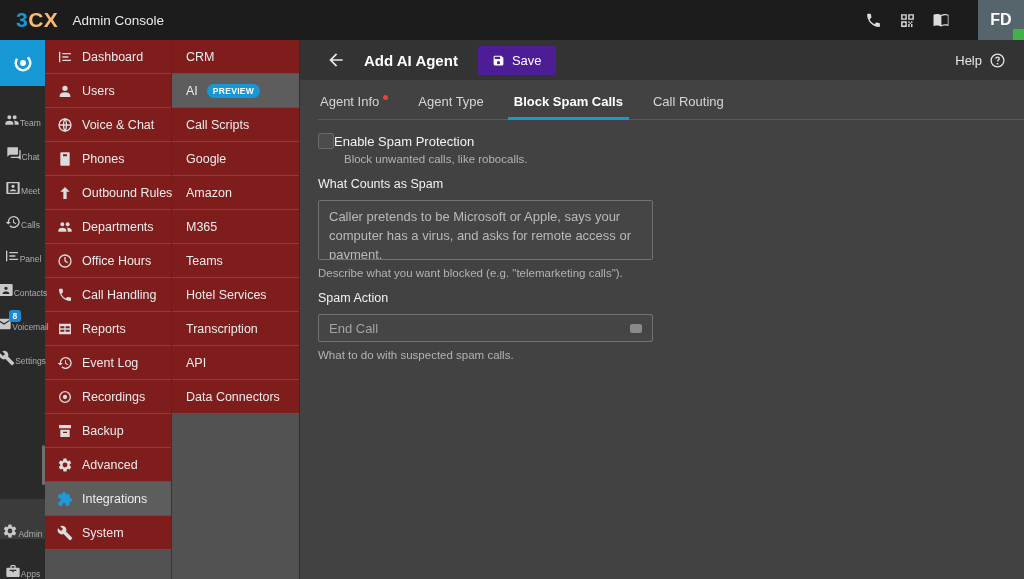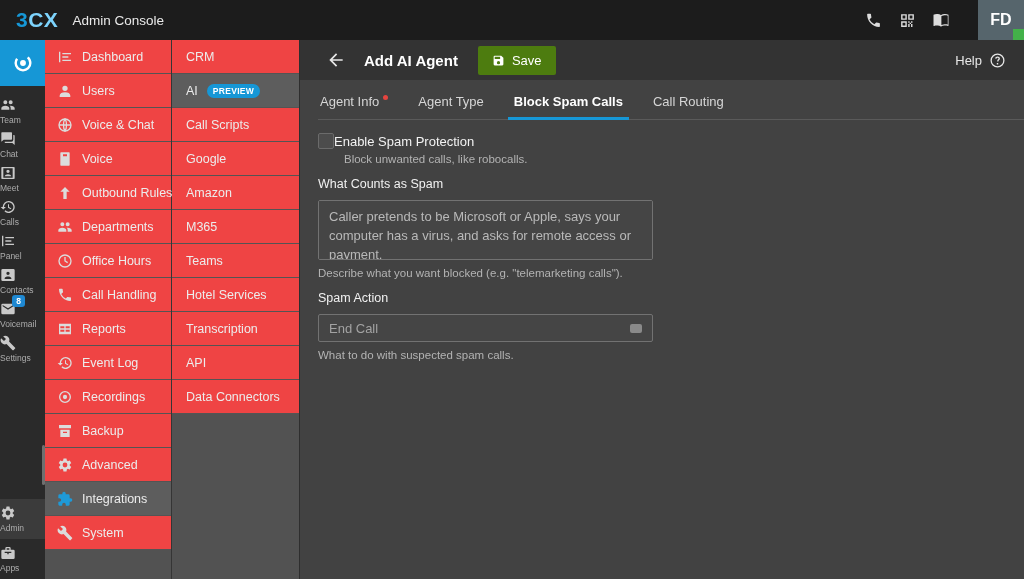--- a/index.html
+++ b/index.html
@@ -4,63 +4,63 @@
 <style>
   * { margin:0; padding:0; box-sizing:border-box; }
   html,body { width:1024px; height:579px; overflow:hidden; background:#424242;
               font-family:"Liberation Sans","DejaVu Sans",sans-serif; }
   svg { display:block; fill:currentColor; }
 
   
   .topbar { height:40px; background:#1c1c1c; display:flex; align-items:center; }
   .logo { display:flex; align-items:baseline; margin-left:16px; font-weight:bold; font-size:21px; letter-spacing:.5px; }
   .logo .l3 { color:#1697d6; }
-  .logo .lcx { color:#7dd3fc;text-align:center; }
+  .logo .lcx { color:#fdba74;text-align:center; }
   .app-title { color:#e9e9e9; font-size:13.5px; margin-left:14px; }
   .topbar-right { margin-left:auto; display:flex; align-items:center; height:40px; }
   .top-icon { width:34px; height:40px; display:flex; align-items:center; justify-content:center; color:#dcdcdc; cursor:pointer; }
   .avatar { width:46px; height:40px; background:#56656c; color:#ffffff; font-size:16px; font-weight:bold;
             display:flex; align-items:center; justify-content:center; position:relative; margin-left:20px; cursor:pointer; }
   .avatar .status { position:absolute; right:0; bottom:0; width:11px; height:11px; background:#43b149; }
 
   
   .layout { display:flex; height:539px; }
 
   
   .rail { width:45px; background:#2a2a2a; display:flex; flex-direction:column; position:relative; }
-  .rail-item { display:flex; flex-direction:column; align-items:flex-start; justify-content:center;
+  .rail-item { display:flex; flex-direction:row; align-items:flex-end; justify-content:center;
                color:#b5b5b5; height:34px; cursor:pointer; }
   .rail-item .ric { height:16px; width:16px; position:relative; color:#c9c9c9; }
   .rail-item .rlabel { font-size:8.5px; margin-top:2px; color:#adadad; }
   .rail-logo { height:46px; background:#1697d6; display:flex; align-items:center; justify-content:center; cursor:pointer; }
   .rail-spacer { flex:1; }
   .rail-item.admin { background:#3b3b3b; height:40px; }
   .rail-item.apps { height:40px; }
   .badge-vm { position:absolute; top:-6px; right:-9px; background:#1e88d2; color:#fff; font-size:8.5px; font-weight:bold;
               border-radius:3px; padding:1px 4px; line-height:1.2; }
   .rail-scroll { position:absolute; right:0; top:405px; width:3px; height:40px; background:#6f6f6f; border-radius:2px; }
 
   
   .col1 { width:127px; background:#525252; border-right:1px solid #353535; }
   .col2 { width:128px; background:#525252; border-right:1px solid #2e2e2e; }
-  .mrow { height:34px; display:flex; align-items:center; background:#ef4444; border-bottom:1px solid #545454;
+  .mrow { height:34px; display:flex; align-items:center; background:#7f1d1d; border-bottom:1px solid #545454;
           color:#ececec; font-size:12.5px; cursor:pointer; padding-left:12px; gap:9px; white-space:nowrap; }
   .mrow .mic { width:16px; height:16px; color:#dcdcdc; flex:0 0 16px; }
   .mrow.selected { background:#5d5d5d; }
   .mrow .mic.blue { color:#1e9ad8; }
   .col2 .mrow { padding-left:14px; }
   .badge-preview { background:#1697d6; color:#fff; font-size:8.5px; font-weight:bold; border-radius:8px;
                    padding:2px 6px; margin-left:6px; letter-spacing:.3px; }
 
   
   .main { flex:1; display:flex; flex-direction:column; background:#424242; }
   .main-header { height:40px; background:#333333; display:flex; align-items:center; flex:0 0 40px; }
   .back-btn { width:20px; height:20px; color:#e8e8e8; margin-left:26px; cursor:pointer; }
   .page-title { color:#fff; font-weight:bold; font-size:15px; margin-left:18px; }
-  .save-btn { display:flex; align-items:center; gap:7px; background:#4d7c0f; color:#fff; border:none;
+  .save-btn { display:flex; align-items:center; gap:7px; background:#4c1d95; color:#fff; border:none;
               font-size:13px; padding:7px 14px; border-radius:2px; margin-left:20px; cursor:pointer;
               font-family:inherit; }
   .help { margin-left:auto; margin-right:18px; display:flex; align-items:center; gap:7px; color:#e8e8e8;
           font-size:13px; cursor:pointer; }
   .help .hic { width:17px; height:17px; }
 
   
   .tabs { display:flex; margin:14px 0 0 18px; border-bottom:1px solid #5a5a5a; }
   .tab { color:#d6d6d6; font-size:13px; padding:0 2px 10px 2px; margin-right:26px; position:relative; cursor:pointer; }
   .tab.active { color:#fff; font-weight:bold; }
@@ -323,21 +323,21 @@
     <div class="mrow">
       <svg class="mic" viewBox="0 0 24 24">
           <use href="#i-globe"></use>
         </svg>
       <span>Voice &amp; Chat</span>
     </div>
     <div class="mrow">
       <svg class="mic" viewBox="0 0 24 24">
           <use href="#i-deskphone"></use>
         </svg>
-      <span>Voice</span>
+      <span>Phones</span>
     </div>
     <div class="mrow">
       <svg class="mic" viewBox="0 0 24 24">
           <use href="#i-arrowup"></use>
         </svg>
       <span>Outbound Rules</span>
     </div>
     <div class="mrow">
       <svg class="mic" viewBox="0 0 24 24">
           <use href="#i-team"></use>

